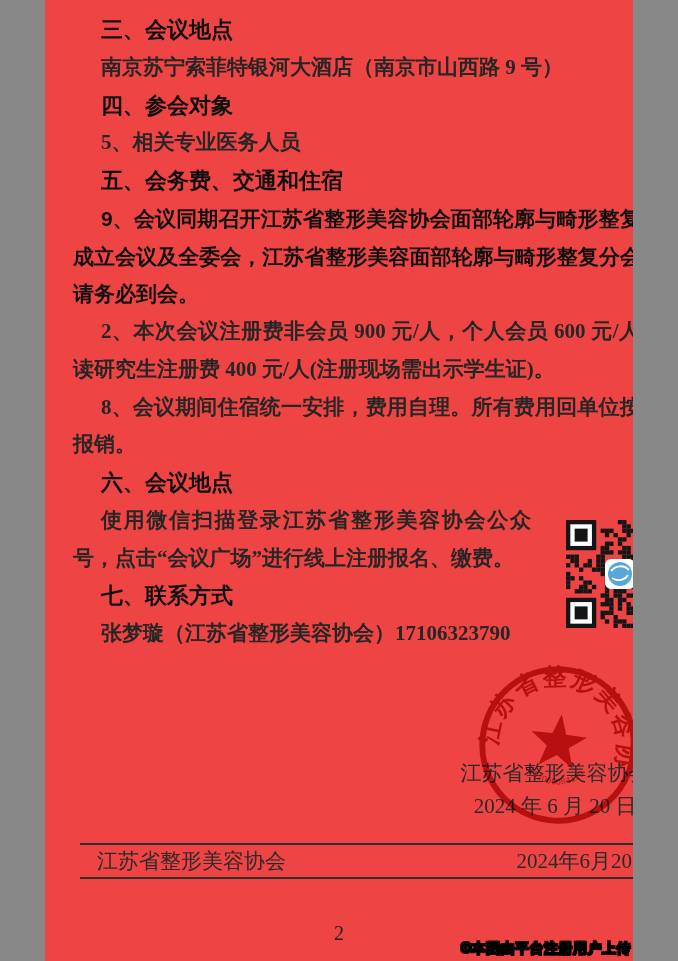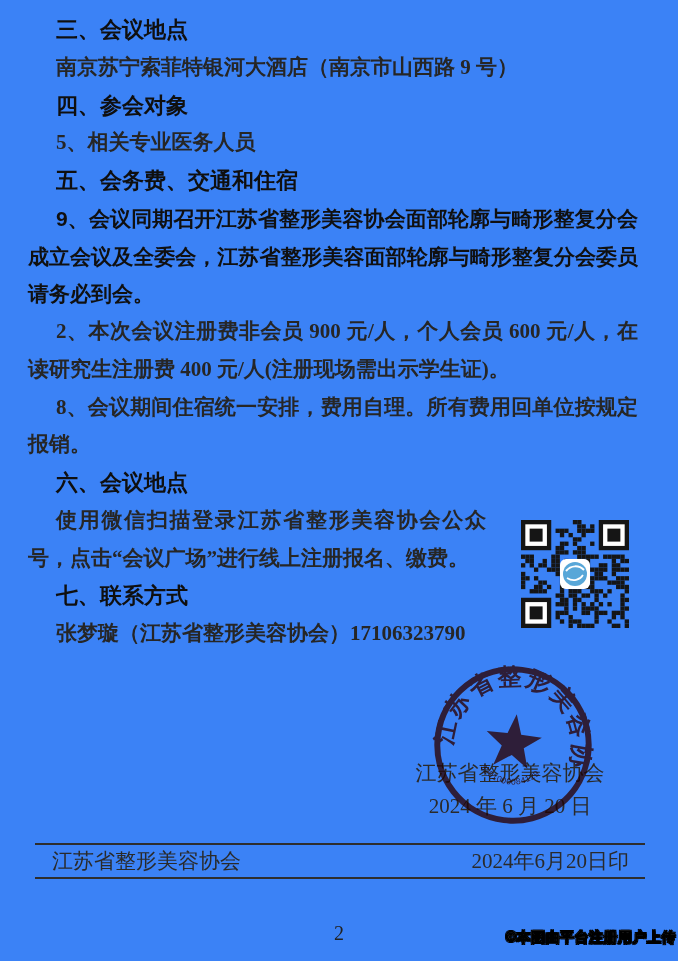--- a/index.html
+++ b/index.html
@@ -1,19 +1,19 @@
 <!DOCTYPE html>
 <html><head>
 <meta charset="utf-8">
 <style>
   * { margin:0; padding:0; box-sizing:border-box; }
   html,body { background:#888; }
   .page {
-    position:relative; width:678px; height:961px; margin:0 auto;
-    background:#3b82f6; overflow:hidden;
+    position:relative; width:588px; height:961px; margin:0 auto;
+    background:#ef4444; overflow:hidden;
     font-family:"Liberation Serif","DejaVu Serif",serif;
     color:#262626;
   }
   .content { position:absolute; left:28px; top:11px; width:610px; }
   .content p, .content h3 {
     font-size:21px; line-height:37.75px; font-weight:bold;
     text-indent:28px; text-align:justify; text-justify:inter-character;
   }
   .content h3 {
     font-size:22px; font-weight:bold; color:#0f0f0f;
@@ -38,21 +38,21 @@
     position:absolute; left:35px; top:843px; width:610px; height:36px;
     border-top:2px solid #2e2e2e; border-bottom:2px solid #2e2e2e;
     display:flex; justify-content:space-between; align-items:center;
     font-size:21px; color:#2a2a2a; padding:0 16px 0 17px;
   }
   .page-number {
     position:absolute; left:0; top:922px; width:100%;
     text-align:center; font-size:20px; color:#222;
   }
   .watermark {
-    position:absolute; right:2px; bottom:14px;
+    position:absolute; right:2px; bottom:3px;
     font-family:"Liberation Sans","DejaVu Sans",sans-serif;
     font-size:14px; font-weight:bold; letter-spacing:0.5px;
     color:#ffffff; -webkit-text-stroke:1.1px #000;
     text-shadow:0 0 1px #000, 1px 1px 0 #000, -1px -1px 0 #000, 1px -1px 0 #000, -1px 1px 0 #000;
   }
 </style>
 </head>
 <body>
 
 <div class="page">

